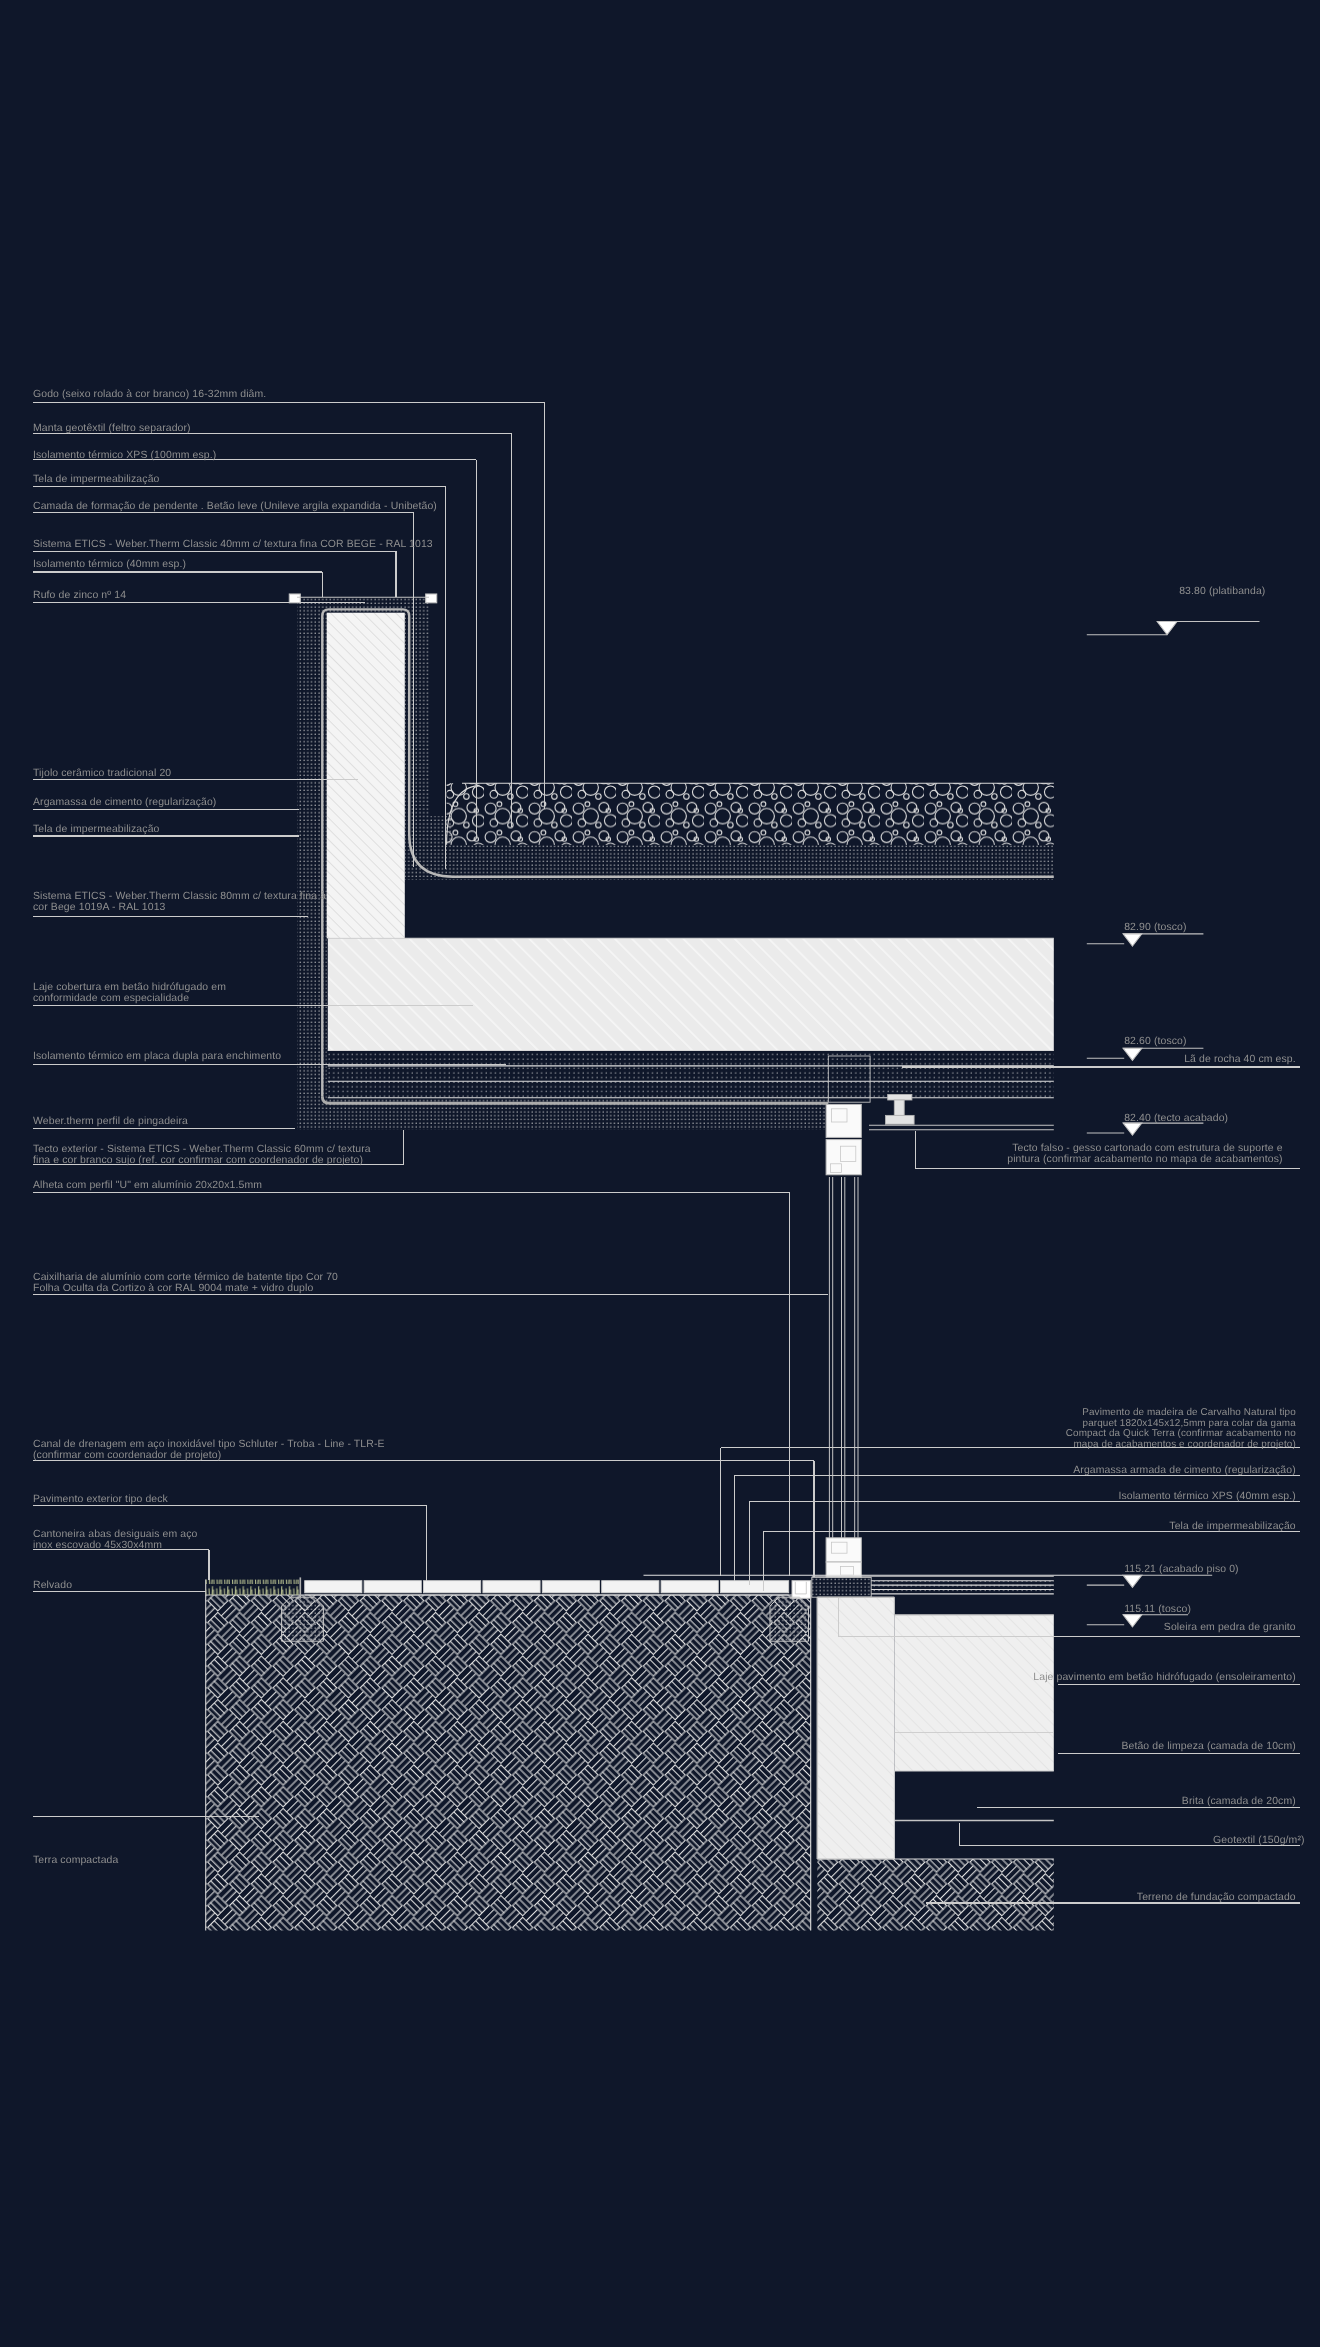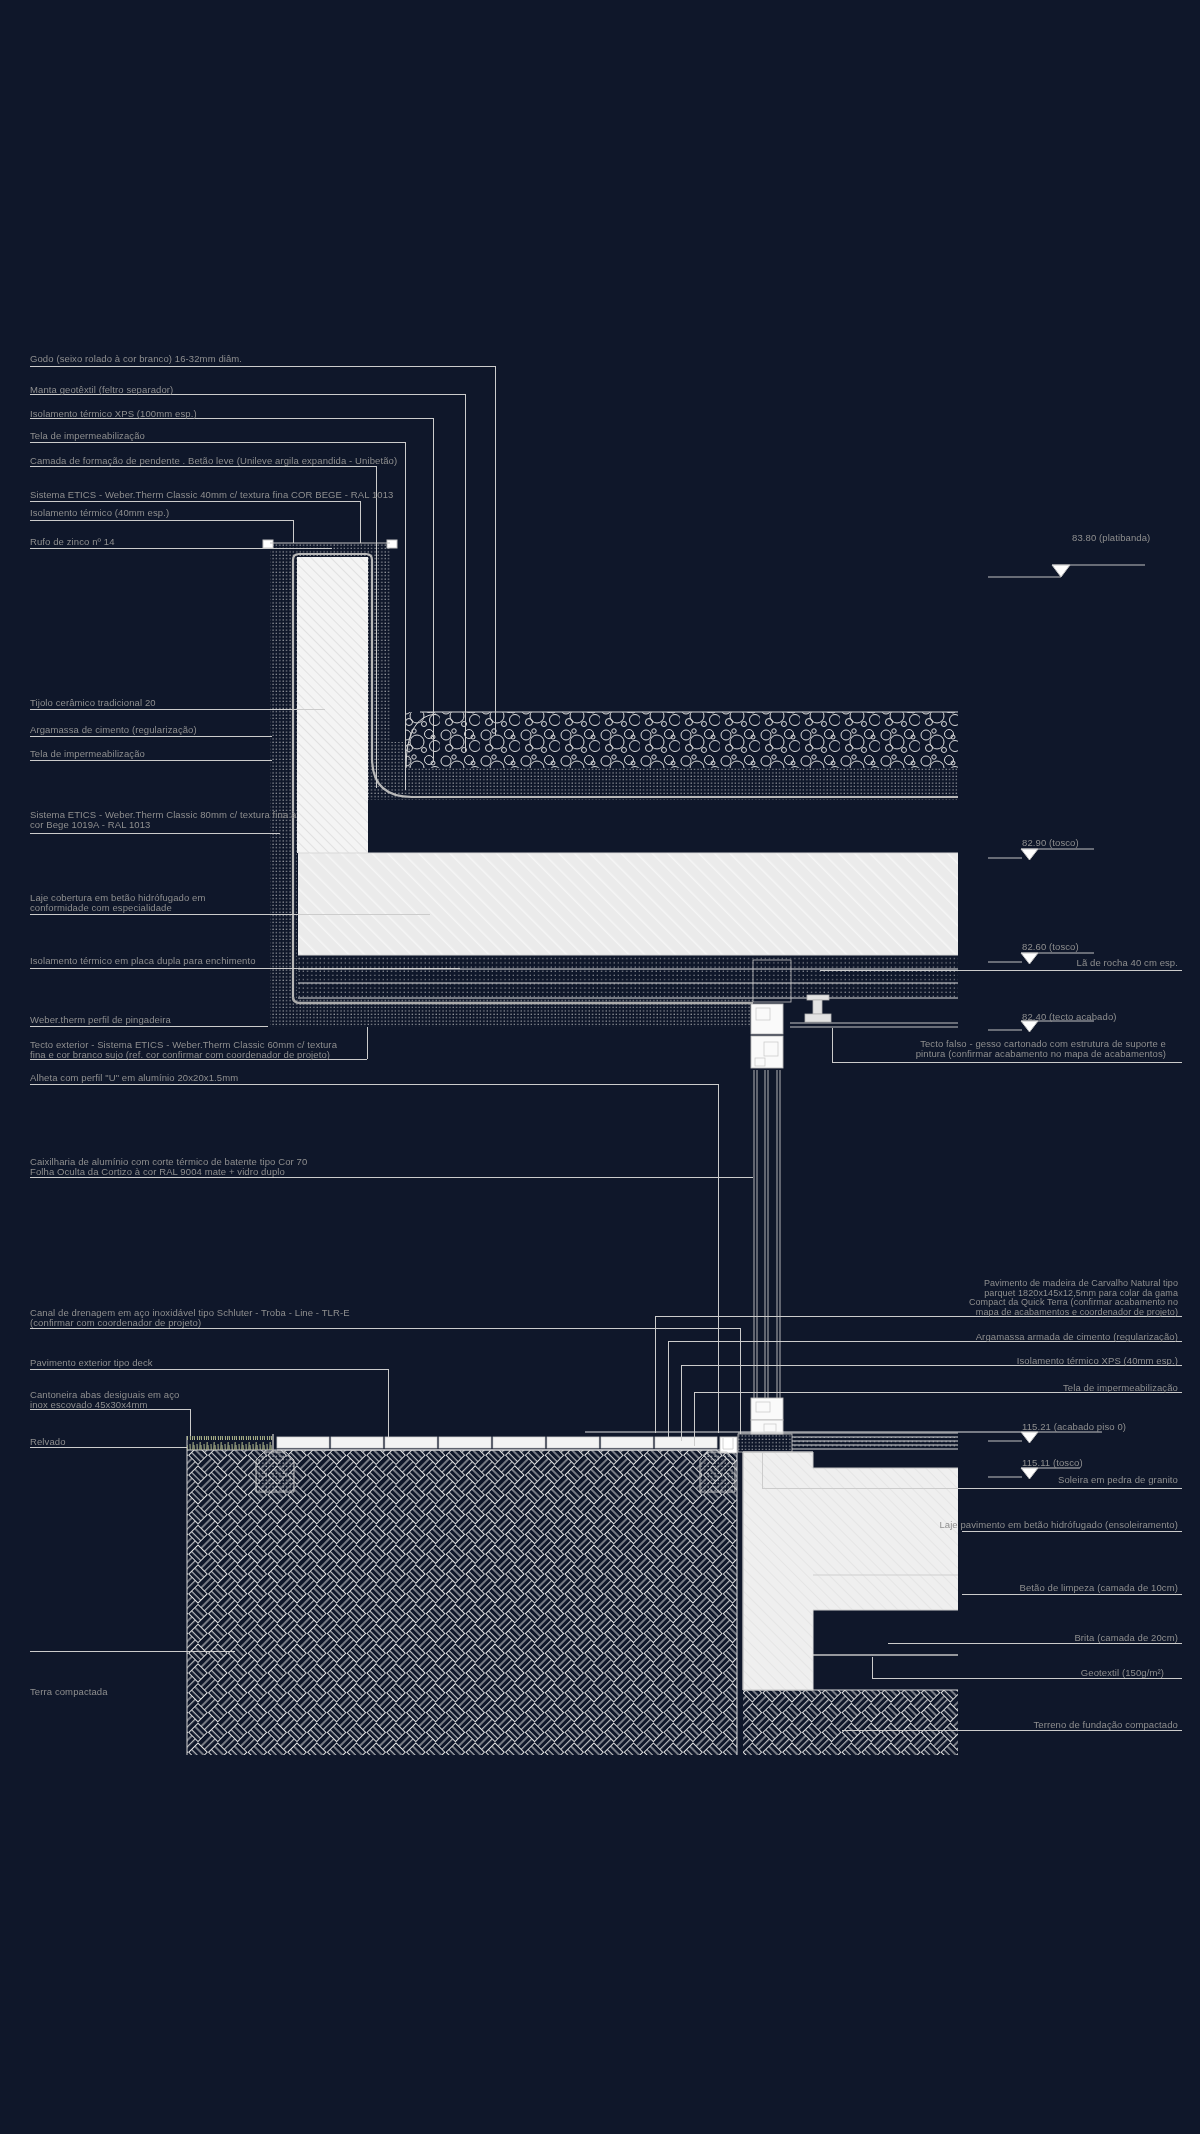--- a/index.html
+++ b/index.html
@@ -335,16 +335,16 @@
 mapa de acabamentos e coordenador de projeto)</div>
 <div class="lb lbr" style="right:22px;top:1331px;">Argamassa armada de cimento (regularização)</div>
 <div class="lb lbr" style="right:22px;top:1355px;">Isolamento térmico XPS (40mm esp.)</div>
 <div class="lb lbr" style="right:22px;top:1382px;">Tela de impermeabilização</div>
 <div class="lb" style="left:1022px;top:1421px;">115.21 (acabado piso 0)</div>
 <div class="lb" style="left:1022px;top:1457px;">115.11 (tosco)</div>
 <div class="lb lbr" style="right:22px;top:1474px;">Soleira em pedra de granito</div>
 <div class="lb lbr" style="right:22px;top:1519px;">Laje pavimento em betão hidrófugado (ensoleiramento)</div>
 <div class="lb lbr" style="right:22px;top:1582px;">Betão de limpeza (camada de 10cm)</div>
 <div class="lb lbr" style="right:22px;top:1632px;">Brita (camada de 20cm)</div>
-<div class="lb lbr" style="right:36px;top:1667px;margin-left:16px;">Geotextil (150g/m²)</div>
+<div class="lb lbr" style="right:14px;top:1667px;margin-left:16px;">Geotextil (150g/m²)</div>
 <div class="lb lbr" style="right:22px;top:1719px;">Terreno de fundação compactado</div>
 
 </div>
 
 </body></html>

